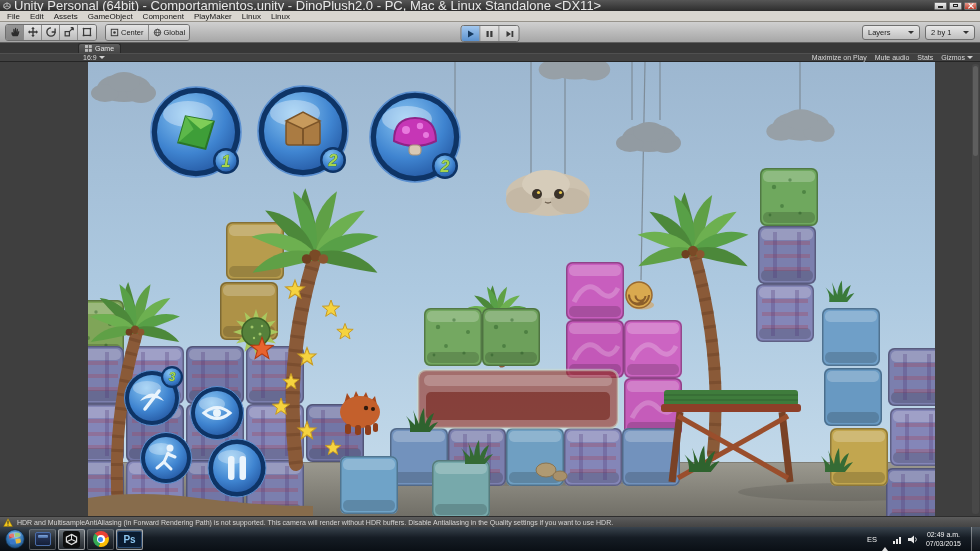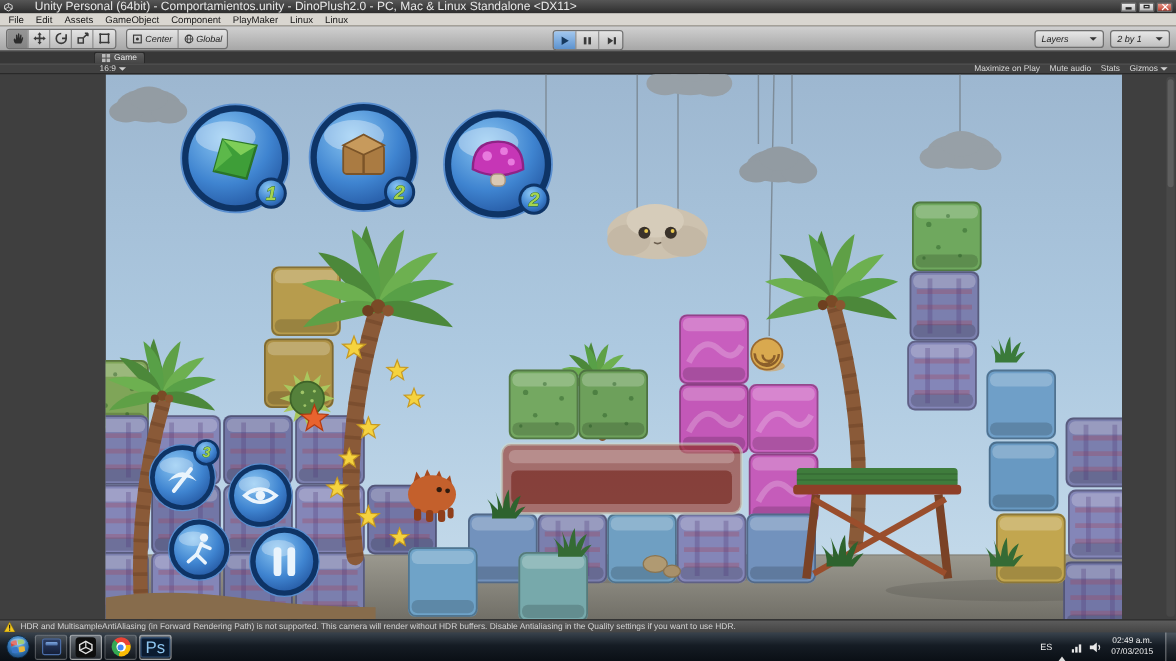--- a/index.html
+++ b/index.html
@@ -2,22 +2,22 @@
 <html><head>
 <meta charset="utf-8">
 <style>
   html,body{margin:0;padding:0;background:#000;}
   .screen{position:relative;width:980px;height:551px;background:#3f3f3f;overflow:hidden;
           font-family:"Liberation Sans",sans-serif;}
   button{border:none;background:none;padding:0;margin:0;font:inherit;color:inherit;cursor:default;}
 
   
   .titlebar{position:absolute;top:0;left:0;width:100%;height:11px;
-    background:linear-gradient(#565656,#2d2d2d);display:flex;align-items:center;gap:18px;
-    padding:0 3px;box-sizing:border-box;color:#e8e8e8;font-size:10px;}
+    background:linear-gradient(#565656,#2d2d2d);display:flex;align-items:center;gap:3px;
+    padding:0 3px;box-sizing:border-box;color:#e8e8e8;font-size:13px;text-decoration:underline;}
   .app-ico{width:8px;height:8px;flex:none;}
   .titlebar .title{white-space:nowrap;overflow:hidden;}
   .win-controls{margin-left:auto;display:flex;gap:2px;}
   .win-btn{width:13px;height:8px;background:linear-gradient(#ececec,#b9b9b9);
     border:1px solid #6d6d6d;border-radius:1px;position:relative;box-sizing:border-box;}
   .win-btn.min::after{content:"";position:absolute;left:3px;right:3px;bottom:1px;height:1.5px;background:#222;}
   .win-btn.max::after{content:"";position:absolute;left:3px;right:3px;top:1.5px;bottom:1.5px;border:1px solid #222;}
   .win-btn.close{background:linear-gradient(#e89a8e,#bf3f2e);}
   .win-btn.close::before,.win-btn.close::after{content:"";position:absolute;left:50%;top:50%;
     width:7px;height:1.4px;background:#fff;}
@@ -26,21 +26,21 @@
 
   
   .menubar{position:absolute;top:11px;left:0;width:100%;height:11px;background:#d9d6d0;
     border-bottom:1px solid #97938b;box-sizing:border-box;display:flex;align-items:flex-end;
     font-size:8px;color:#161616;padding-left:2px;}
   .menu-item{padding:0 5px;height:100%;display:flex;align-items:center;}
 
   
   .toolbar{position:absolute;top:22px;left:0;width:100%;height:21px;
     background:linear-gradient(#d0d0d0,#a6a6a6);border-bottom:1px solid #5f5f5f;
-    box-sizing:border-box;display:flex;align-items:center;font-style:italic;}
+    box-sizing:border-box;display:flex;align-items:center;}
   .seg{display:flex;border:1px solid #6f6f6f;border-radius:3px;overflow:hidden;height:15px;}
   .tools{margin-left:5px;}
   .tool-btn{width:18px;height:15px;display:flex;align-items:center;justify-content:center;
     background:linear-gradient(#e4e4e4,#bcbcbc);border-right:1px solid #8a8a8a;}
   .seg .last{border-right:none;}
   .tool-btn.pressed{background:linear-gradient(#969696,#848484);}
   .pivot{margin-left:8px;}
   .pivot-btn{height:15px;display:flex;align-items:center;gap:2px;padding:0 4px;font-size:7.5px;
     color:#1d1d1d;background:linear-gradient(#e4e4e4,#bcbcbc);border-right:1px solid #8a8a8a;}
   .play-group{position:absolute;left:50%;top:3px;transform:translateX(-50%);}
@@ -94,21 +94,21 @@
     border:1px solid #4a6da8;border-radius:2px;position:relative;box-sizing:border-box;}
   .app1-icon::after{content:"";position:absolute;left:2px;top:2px;right:2px;height:3px;
     background:linear-gradient(#7fa8e0,#46689f);border-radius:1px;}
   .unity-tb-icon{width:17px;height:17px;background:#0e0e0e;border-radius:3px;
     display:flex;align-items:center;justify-content:center;}
   .chrome-icon{width:16px;height:16px;border-radius:50%;position:relative;
     background:conic-gradient(from -45deg,#ea4335 0 120deg,#fbbc05 120deg 240deg,#34a853 240deg 360deg);}
   .chrome-icon::before{content:"";position:absolute;inset:4px;background:#fff;border-radius:50%;}
   .chrome-icon::after{content:"";position:absolute;inset:5.5px;background:#4286f5;border-radius:50%;}
   .ps-icon{width:29px;height:17px;background:#0b1b30;border:1px solid #2a4a70;border-radius:2px;
-    color:#8ec6f0;font-size:14px;font-weight:normal;display:flex;align-items:center;justify-content:center;
+    color:#8ec6f0;font-size:10px;font-weight:bold;display:flex;align-items:center;justify-content:center;
     box-sizing:border-box;}
   .tray{margin-left:auto;display:flex;align-items:center;gap:5px;color:#fff;}
   .tray-lang{font-size:7.5px;color:#f2f2f2;padding-left:48px;}
   .tray-caret{width:0;height:0;border-left:3px solid transparent;border-right:3px solid transparent;
     border-bottom:4px solid #ddd;}
   .clock{text-align:center;font-size:7px;line-height:1.3;color:#f2f2f2;padding:0 3px;}
   .show-desktop{width:9px;height:24px;margin-left:2px;border-left:1px solid rgba(255,255,255,0.35);
     background:linear-gradient(rgba(255,255,255,0.10),rgba(255,255,255,0.02));box-sizing:border-box;}
 </style>
 </head>

